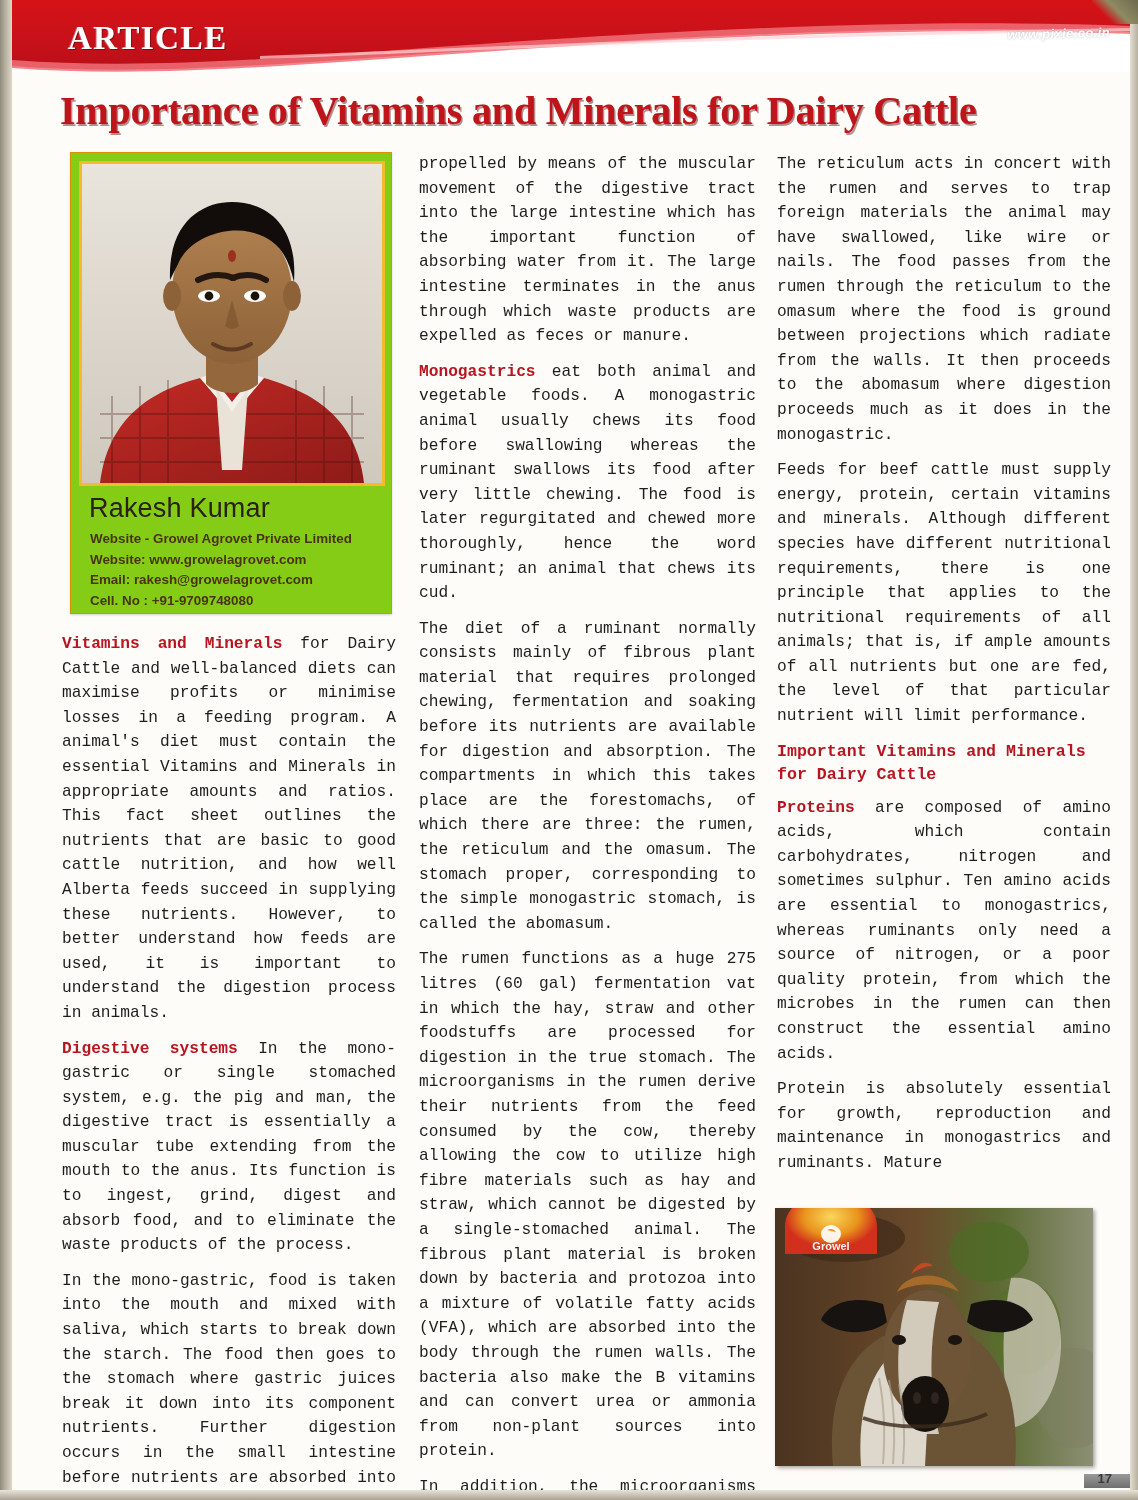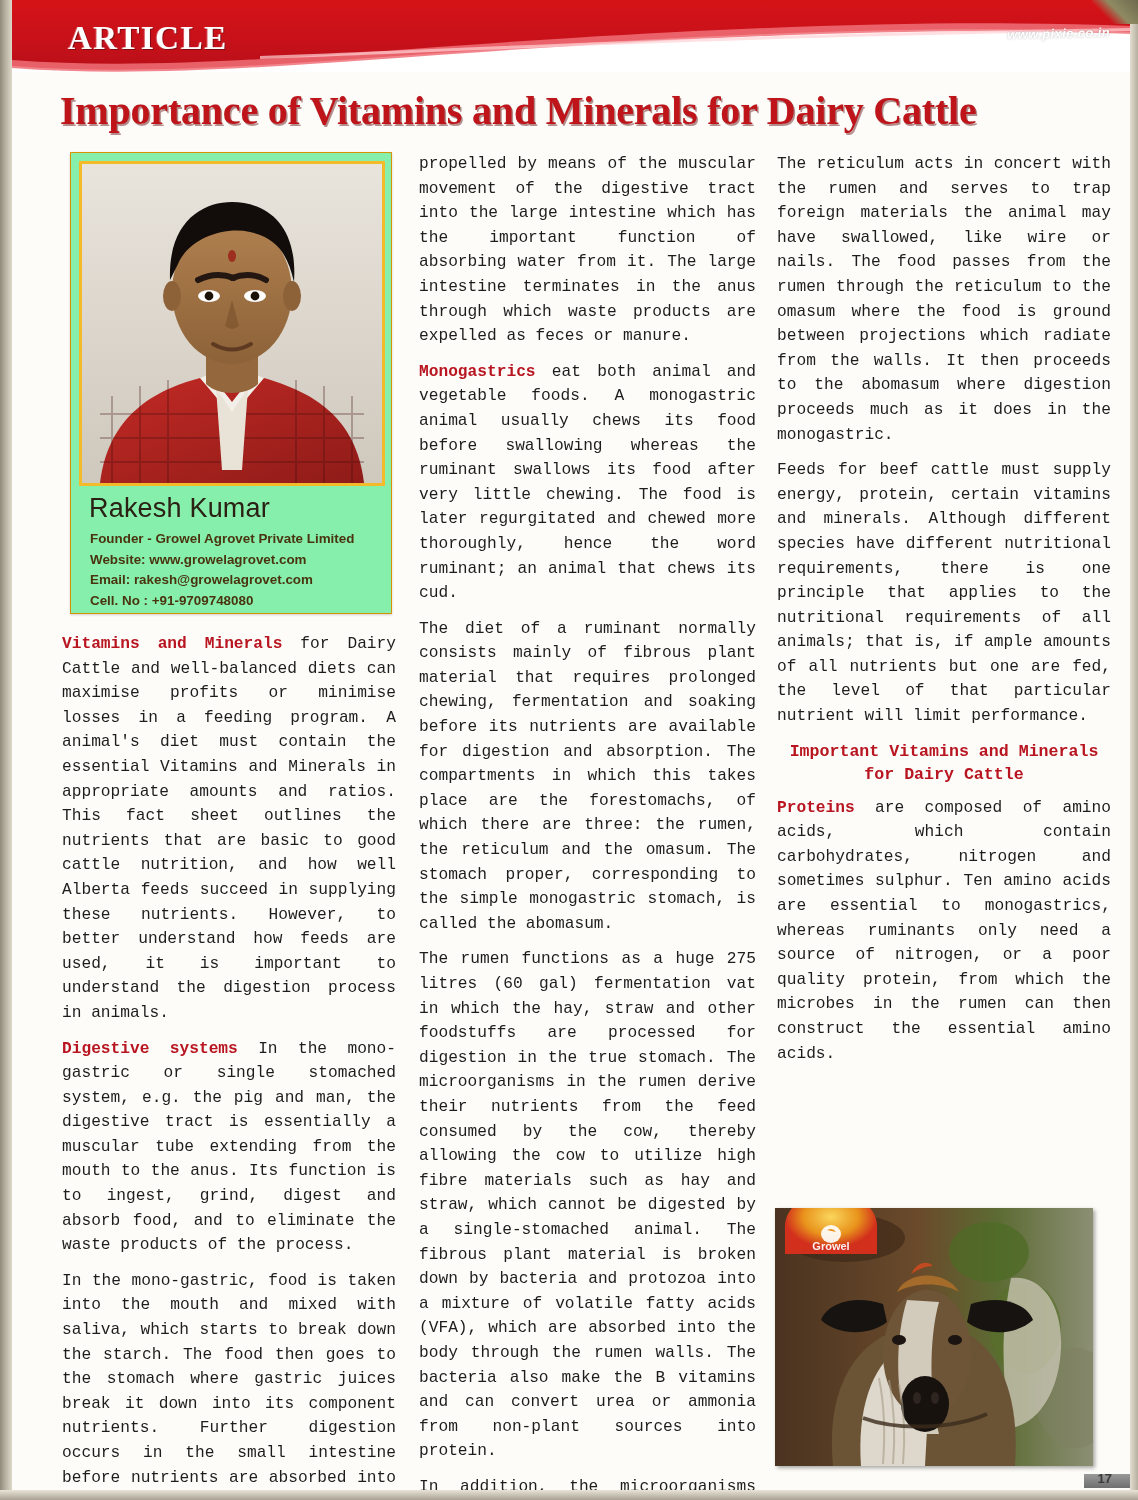--- a/index.html
+++ b/index.html
@@ -118,29 +118,29 @@
   .col p { margin: 0 0 11px 0; }
   .col p:last-child { margin-bottom: 0; }
 
   .lead { color: #b81520; font-weight: 700; }
   .subhead {
     color: #b81520;
     font-weight: 700;
     font-size: 16.6px;
     line-height: 23px;
     margin: 2px 0 10px 0;
-    text-align: center;
+    text-align: left;
   }
 
   
   .author-card {
     position: absolute;
     left: 70px; top: 152px;
     width: 322px; height: 462px;
-    background: #86efac;
+    background: #84cc16;
     border: 1px solid #d89400;
     box-shadow: 0 1px 2px rgba(0,0,0,.18);
   }
   .photo-frame {
     position: absolute;
     left: 8px; top: 8px;
     width: 306px; height: 325px;
     border: 3px solid #f3ba2a;
     background: #1b1b1b;
     overflow: hidden;
@@ -268,21 +268,21 @@
         <path d="M150,136 L143,162 q7,6 14,0 Z" fill="#7d5530" opacity=".75"></path>
 
         <path d="M131,180 q19,11 38,0" stroke="#5e3a22" stroke-width="4" fill="none" stroke-linecap="round"></path>
 
         <ellipse cx="150" cy="92" rx="4" ry="6" fill="#9b1d14" opacity=".8"></ellipse>
       </svg>
     </div>
 
     <div class="author-name">Rakesh Kumar</div>
     <div class="author-lines">
-      <div>Founder - Growel Agrovet Private Limited</div>
+      <div>Website - Growel Agrovet Private Limited</div>
       <div>Website: www.growelagrovet.com</div>
       <div>Email: rakesh@growelagrovet.com</div>
       <div>Cell. No : +91-9709748080</div>
     </div>
   </div>
 
   <div class="col" id="col1">
     <p><span class="lead">Vitamins and Minerals</span><span> for Dairy Cattle and well-balanced diets can maximise profits or minimise losses in a feeding program. A animal's diet must contain the essential Vitamins and Minerals in appropriate amounts and ratios. This fact sheet outlines the nutrients that are basic to good cattle nutrition, and how well Alberta feeds succeed in supplying these nutrients. However, to better understand how feeds are used, it is important to understand the digestion process in animals.</span></p>
     <p><span class="lead">Digestive systems</span><span> In the mono-gastric or single stomached system, e.g. the pig and man, the digestive tract is essentially a muscular tube extending from the mouth to the anus. Its function is to ingest, grind, digest and absorb food, and to eliminate the waste products of the process.</span></p>
     <p>In the mono-gastric, food is taken into the mouth and mixed with saliva, which starts to break down the starch. The food then goes to the stomach where gastric juices break it down into its component nutrients. Further digestion occurs in the small intestine before nutrients are absorbed into the blood stream and carried to every cell in the body. The watery mass remaining is</p>
@@ -294,20 +294,21 @@
     <p>The diet of a ruminant normally consists mainly of fibrous plant material that requires prolonged chewing, fermentation and soaking before its nutrients are available for digestion and absorption. The compartments in which this takes place are the forestomachs, of which there are three: the rumen, the reticulum and the omasum. The stomach proper, corresponding to the simple monogastric stomach, is called the abomasum.</p>
     <p>The rumen functions as a huge 275 litres (60 gal) fermentation vat in which the hay, straw and other foodstuffs are processed for digestion in the true stomach. The microorganisms in the rumen derive their nutrients from the feed consumed by the cow, thereby allowing the cow to utilize high fibre materials such as hay and straw, which cannot be digested by a single-stomached animal. The fibrous plant material is broken down by bacteria and protozoa into a mixture of volatile fatty acids (VFA), which are absorbed into the body through the rumen walls. The bacteria also make the B vitamins and can convert urea or ammonia from non-plant sources into protein.</p>
     <p>In addition, the microorganisms pass along the digestive tract with the other</p>
   </div>
 
   <div class="col" id="col3">
     <p>The reticulum acts in concert with the rumen and serves to trap foreign materials the animal may have swallowed, like wire or nails. The food passes from the rumen through the reticulum to the omasum where the food is ground between projections which radiate from the walls. It then proceeds to the abomasum where digestion proceeds much as it does in the monogastric.</p>
     <p>Feeds for beef cattle must supply energy, protein, certain vitamins and minerals. Although different species have different nutritional requirements, there is one principle that applies to the nutritional requirements of all animals; that is, if ample amounts of all nutrients but one are fed, the level of that particular nutrient will limit performance.</p>
     <div class="subhead">Important Vitamins and Minerals for Dairy Cattle</div>
     <p><span class="lead">Proteins</span><span> are composed of amino acids, which contain carbohydrates, nitrogen and sometimes sulphur. Ten amino acids are essential to monogastrics, whereas ruminants only need a source of nitrogen, or a poor quality protein, from which the microbes in the rumen can then construct the essential amino acids.</span></p>
+    <p>Protein is absolutely essential for growth, reproduction and maintenance in monogastrics and ruminants. Mature</p>
   </div>
 
   <div class="cow-photo">
     <svg width="318" height="258" viewBox="0 0 318 258">
       <defs>
         <linearGradient id="bgl" x1="0" y1="0" x2="1" y2="0">
           <stop offset="0%" stop-color="#4a3320"></stop>
           <stop offset="45%" stop-color="#6a4a2b"></stop>
           <stop offset="70%" stop-color="#5c6b33"></stop>
           <stop offset="100%" stop-color="#8c8f74"></stop>

